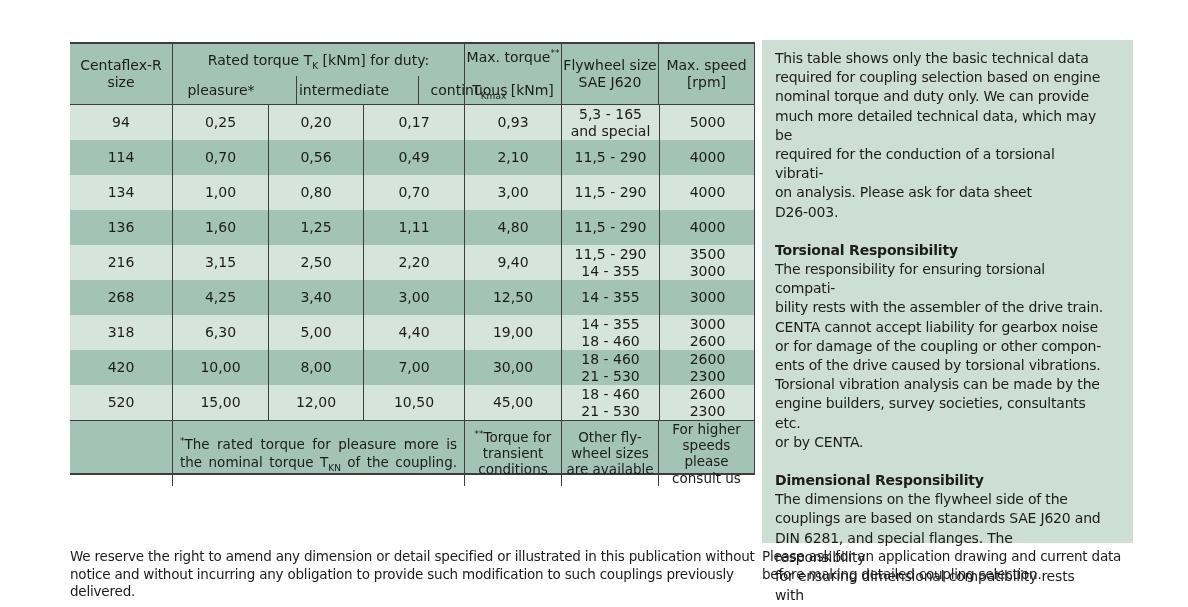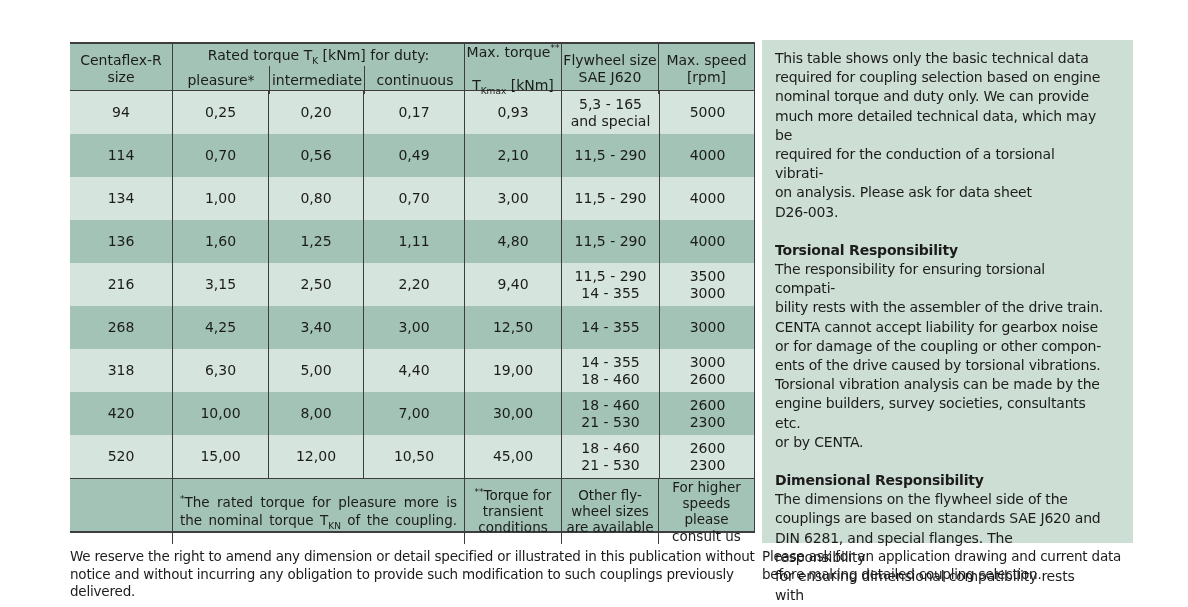--- a/index.html
+++ b/index.html
@@ -9,32 +9,32 @@
 
   .title { position:absolute; left:70px; top:0px; font-size:35px; font-weight:700;
            letter-spacing:0.5px; color:#111; }
 
   
   .dtable { position:absolute; left:70px; top:42px; width:685px;
             border-top:2px solid #3d3d3d; border-bottom:2px solid #3d3d3d;
             border-right:1px solid #3d3d3d; font-size:14px; }
 
   .thead { display:grid; grid-template-columns:102px 292px 97px 97px 96px;
-           height:47px; background:#a2c3b6; border-bottom:1px solid #3d3d3d; }
+           height:61px; background:#a2c3b6; border-bottom:1px solid #3d3d3d; }
   .thead > div { border-left:1px solid #3d3d3d; }
   .thead > div:first-child { border-left:none; }
   .hcell { display:flex; align-items:center; justify-content:center; text-align:center;
            white-space:pre-line; line-height:1.18; }
   .hgroup { display:flex; flex-direction:column; }
   .hgroup-top { flex:1; display:flex; align-items:center; justify-content:center; }
-  .hgroup-sub { height:28px; display:grid; grid-template-columns:96px 95px 101px; }
+  .hgroup-sub { height:28px; display:grid; grid-template-columns:96px 95px 101px;gap:27px; }
   .hgroup-sub > div { display:flex; align-items:center; justify-content:center; }
   .hgroup-sub > div + div { border-left:1px solid #3d3d3d; }
 
-  .trow { display:grid; grid-template-columns:102px 96px 95px 101px 97px 98px 96px; height:43px; }
+  .trow { display:grid; grid-template-columns:102px 96px 95px 101px 97px 98px 96px; height:35px; }
   .trow:nth-child(odd)  { background:#d5e4dc; }
   .trow:nth-child(even) { background:#a2c3b6; }
   .trow > div { display:flex; align-items:center; justify-content:center; text-align:center;
                 white-space:pre-line; line-height:1.15; border-left:1px solid #3d3d3d; }
   .trow > div:first-child { border-left:none; }
 
   .tfoot { display:grid; grid-template-columns:102px 292px 97px 97px 96px;
            height:53px; background:#a2c3b6; border-top:1px solid #3d3d3d;
            font-size:13.5px; }
   .tfoot > div { border-left:1px solid #3d3d3d; display:flex; align-items:center;

